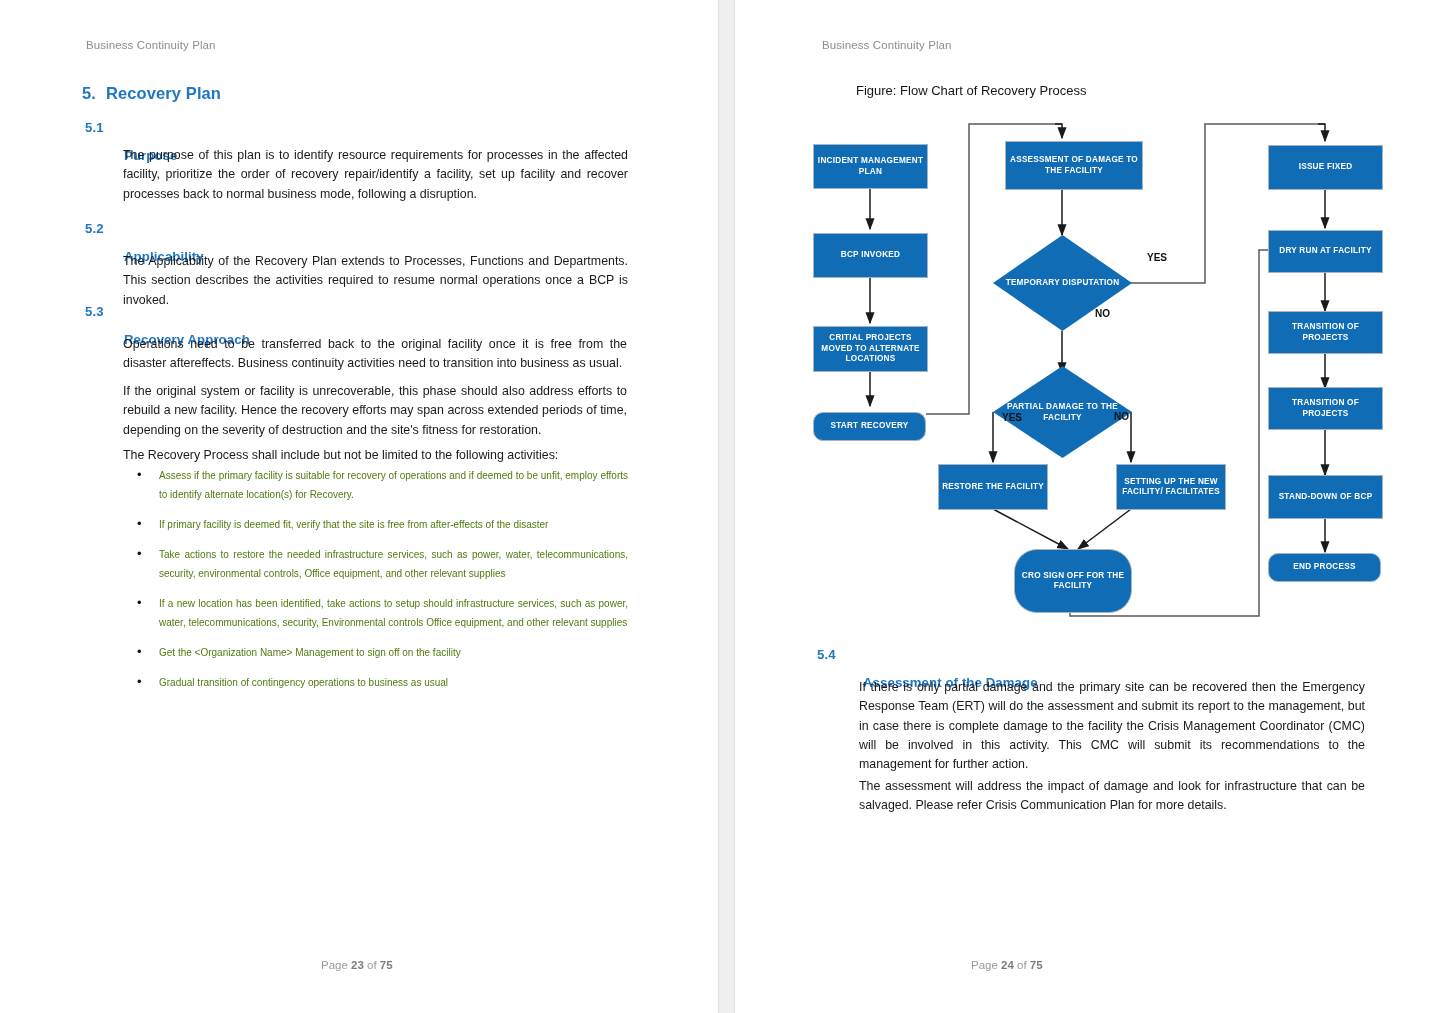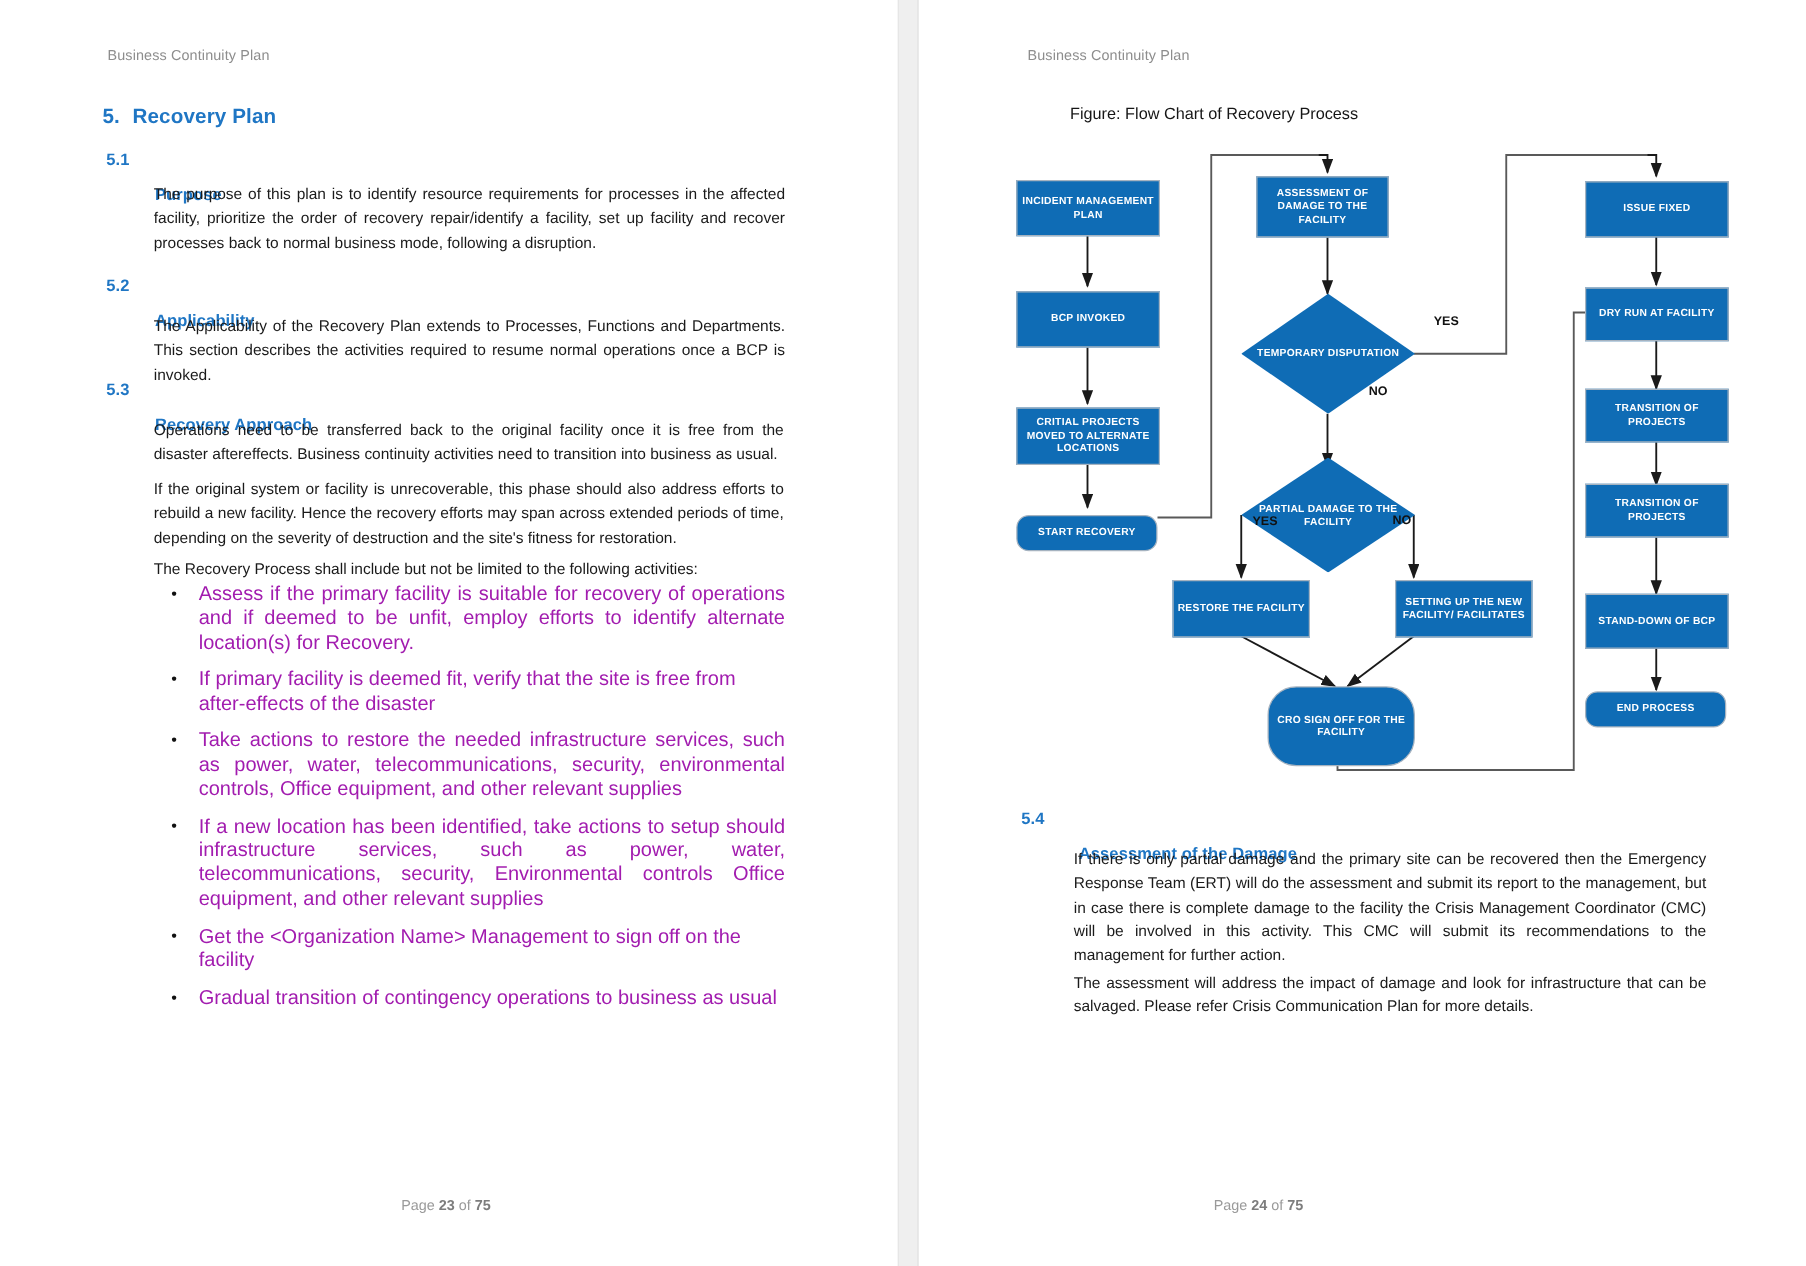--- a/index.html
+++ b/index.html
@@ -33,21 +33,21 @@
   .h2 .txt { position:absolute; left:39px; white-space:nowrap;margin-top:28px; }
 
   .para {
     position:absolute; font-size:12.4px; line-height:19.3px; color:#1a1a1a;
     text-align:justify;
   }
   .para.nojust { text-align:left; }
 
   ul.bullets { position:absolute; margin:0; padding:0; list-style:none; }
   ul.bullets li {
-    position:relative; font-size:16px; line-height:19.3px; color:#a21caf;
+    position:relative; font-size:10px; line-height:19.3px; color:#4d7c0f;
     text-align:justify; padding-left:26px; margin-bottom:10.5px;
   }
   ul.bullets li.nojust { text-align:left; }
   ul.bullets li:before {
     content:"\2022"; position:absolute; left:4px; top:-1px; font-size:13px; color:#111;
   }
 
   
   .fig-title { position:absolute; font-size:13px; color:#161616; }
   .flow { position:absolute; left:0; top:0; width:710px; height:1013px; pointer-events:none; }
@@ -178,21 +178,21 @@
     </svg>
 
     <div class="node" style="left:78px; top:144px; width:115px; height:45px;">INCIDENT MANAGEMENT PLAN</div>
 
     <div class="node" style="left:78px; top:233px; width:115px; height:45px;">BCP INVOKED</div>
 
     <div class="node" style="left:78px; top:326px; width:115px; height:46px;">CRITIAL PROJECTS MOVED TO ALTERNATE LOCATIONS</div>
 
     <div class="node term" style="left:78px; top:412px; width:113px; height:29px;">START RECOVERY</div>
 
-    <div class="node" style="left:270px; top:141px; width:106px; height:49px;">ASSESSMENT OF DAMAGE TO THE FACILITY</div>
+    <div class="node" style="left:270px; top:141px; width:138px; height:49px;">ASSESSMENT OF DAMAGE TO THE FACILITY</div>
 
     <div class="dec" style="left:258px; top:235px; width:139px; height:96px;">
       <div class="shape"></div>
       <div class="lbl">TEMPORARY DISPUTATION</div>
     </div>
 
     <div class="dec" style="left:258px; top:366px; width:139px; height:92px;">
       <div class="shape"></div>
       <div class="lbl">PARTIAL DAMAGE TO THE FACILITY</div>
     </div>

